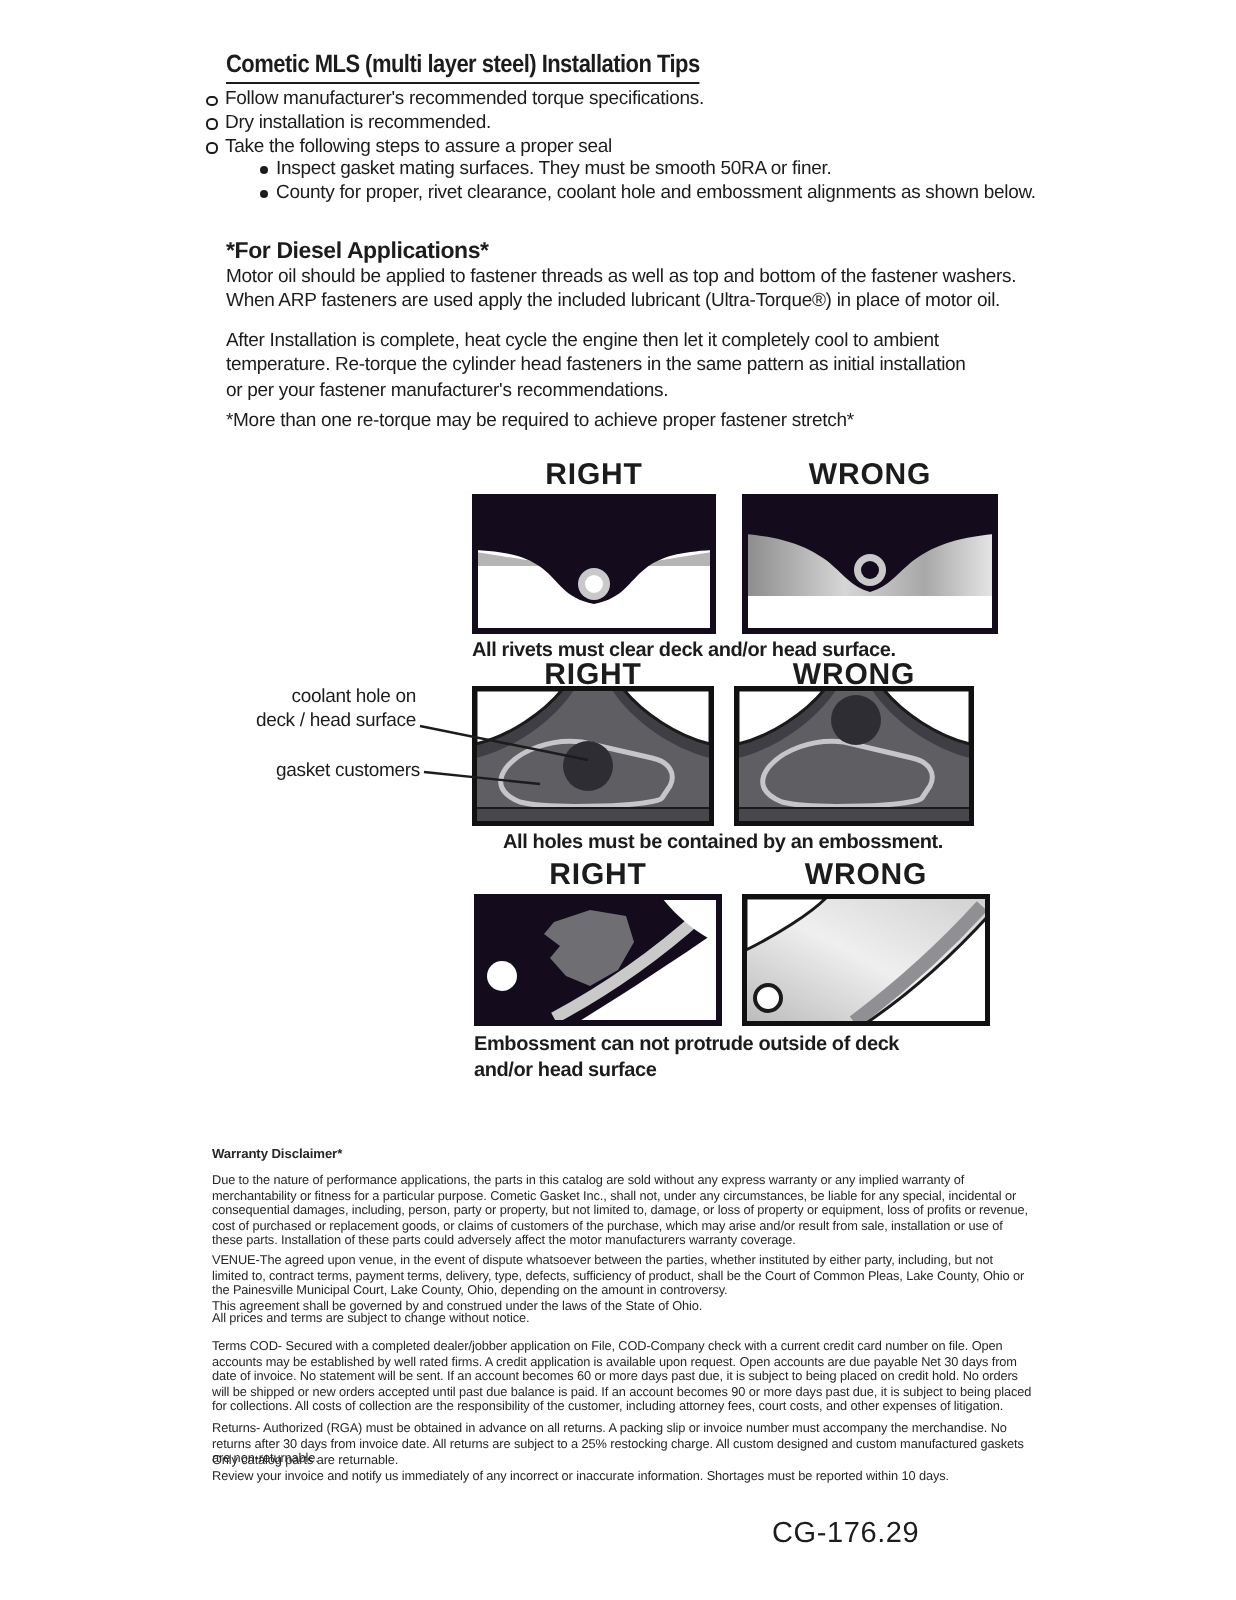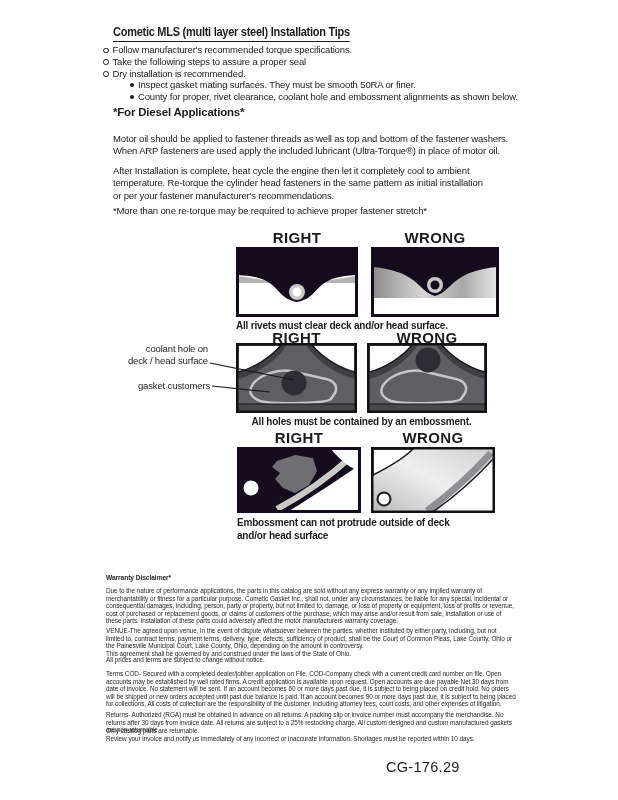--- a/index.html
+++ b/index.html
@@ -12,21 +12,21 @@
          transform:scaleX(0.88);transform-origin:left top;
          border-bottom:1.6px solid #1c1c1c;padding-bottom:2px;display:inline-block;white-space:nowrap;}
   
   #bullets{left:103px;top:44px;font-size:9.5px;letter-spacing:-0.15px;}
   .b-row{display:flex;align-items:flex-start;line-height:11.8px;white-space:nowrap;}
   .b-row.sub{margin-left:27px;}
   .marker{flex:0 0 auto;margin:3.5px 4px 0 0;width:4px;height:4px;border-radius:50%;}
   .marker.open{border:1px solid #1c1c1c;width:3.5px;height:3.5px;}
   .marker.fill{background:#1c1c1c;}
   
-  #diesel-heading{left:113px;top:106px;font-size:11.5px;font-weight:bold;letter-spacing:-0.2px;}
+  #diesel-heading{left:113px;top:120px;font-size:11.5px;font-weight:bold;letter-spacing:-0.2px;}
   .body-p{font-size:9.5px;line-height:12.4px;letter-spacing:-0.15px;white-space:pre-line;}
   #diesel-p1{left:113px;top:133px;width:440px;}
   #diesel-p2{left:113px;top:165px;width:440px;}
   #diesel-note{left:113px;top:205px;width:440px;}
   
   .rw-label{font-size:15px;font-weight:600;letter-spacing:0.4px;text-align:center;}
   .caption{font-size:10px;font-weight:600;letter-spacing:-0.2px;white-space:pre-line;line-height:13px;}
   #r1-right-label{left:236px;top:229px;width:122px;}
   #r1-wrong-label{left:371px;top:229px;width:128px;}
   #r1-right-img{left:236px;top:247px;width:122px;height:70px;}
@@ -63,25 +63,25 @@
 
 <div class="abs" id="title">Cometic MLS (multi layer steel) Installation Tips</div>
 
 <div class="abs" id="bullets">
   <div class="b-row">
     <span class="marker open"></span>
     <span>Follow manufacturer's recommended torque specifications.</span>
   </div>
   <div class="b-row">
     <span class="marker open"></span>
-    <span>Take the following steps to assure a proper seal</span>
+    <span>Dry installation is recommended.</span>
   </div>
   <div class="b-row">
     <span class="marker open"></span>
-    <span>Dry installation is recommended.</span>
+    <span>Take the following steps to assure a proper seal</span>
   </div>
   <div class="b-row sub">
     <span class="marker fill"></span>
     <span>Inspect gasket mating surfaces.  They must be smooth 50RA or finer.</span>
   </div>
   <div class="b-row sub">
     <span class="marker fill"></span>
     <span>County for proper, rivet clearance, coolant hole and embossment alignments as shown below.</span>
   </div>
 </div>

